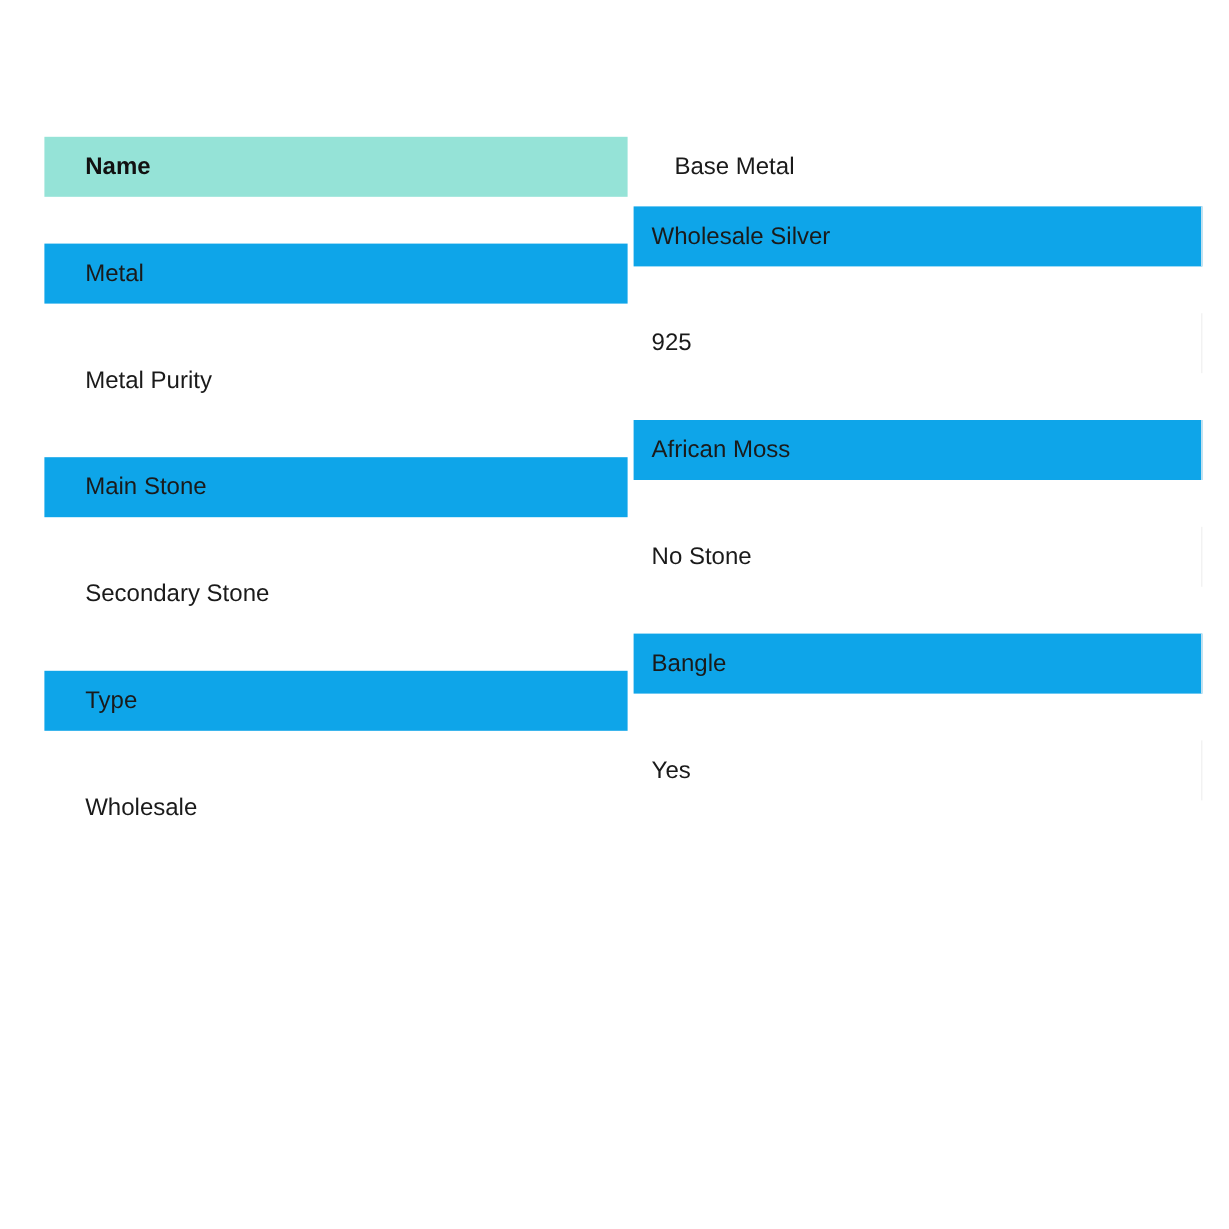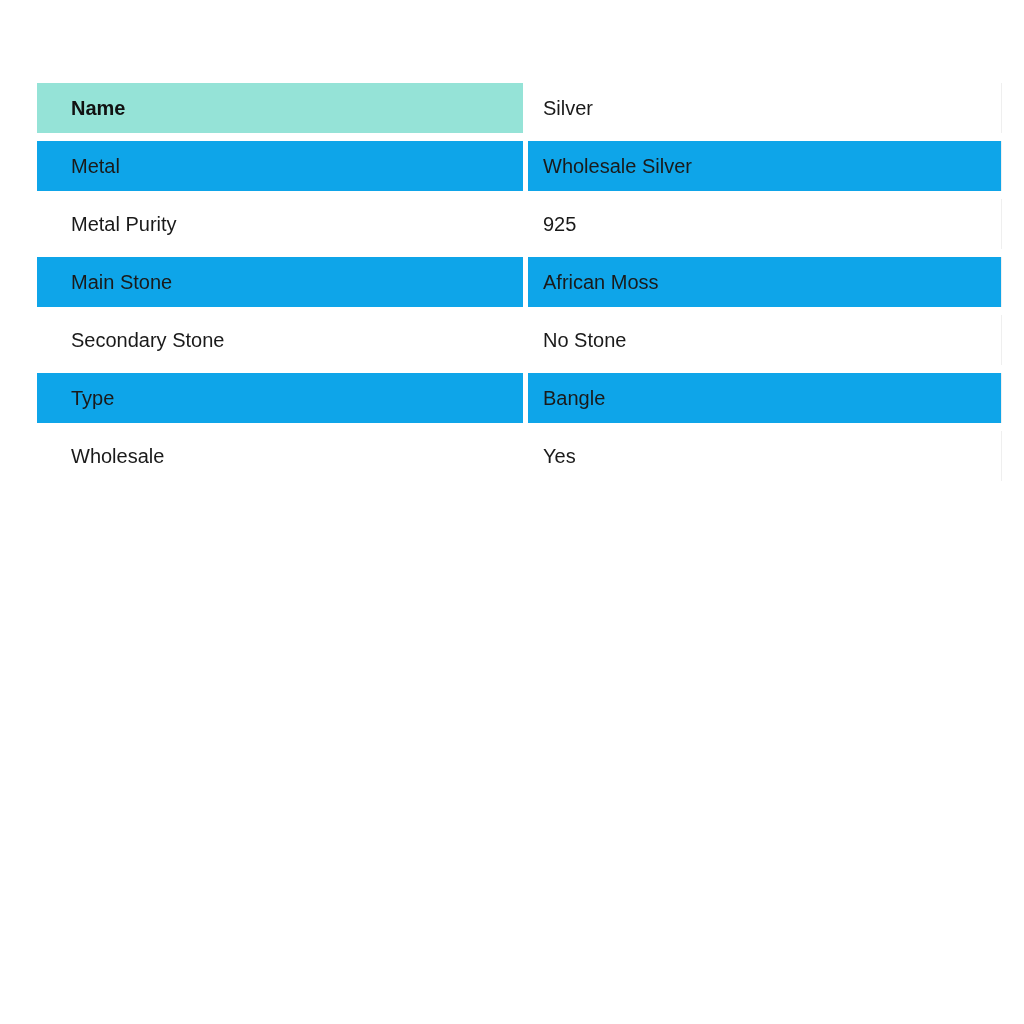--- a/index.html
+++ b/index.html
@@ -32,42 +32,42 @@
     height: 50px;
     display: flex;
     align-items: center;
     font-size: 20px;
     line-height: 1;
     background: #ffffff;
     box-sizing: border-box;
     white-space: nowrap;
     overflow: hidden;
   }
-  .cell.name-col  { padding-left: 34px; }
+  .cell.name-col  { padding-left: 34px; margin-top: 31px; }
   .cell.value-col { padding-left: 15px; }
   .cell.header {
     background: #95e3d7;
     font-weight: 600;
     color: #111111;
   }
   .cell.striped { background: #0ea5e9; }
   .cell.value-col.body { border-right: 1px solid #efefef; }
 </style>
 </head>
 <body>
 
 <div class="page">
   <div class="attr-table">
 
     <div class="cell name-col header">
       <span>Name</span>
     </div>
 
-    <div class="cell value-col body">
-      <span>Silver</span>
+    <div class="cell name-col body">
+      <span>Base Metal</span>
     </div>
 
     <div class="cell name-col body striped">
       <span>Metal</span>
     </div>
     <div class="cell value-col body striped">
       <span>Wholesale Silver</span>
     </div>
 
     <div class="cell name-col body">

